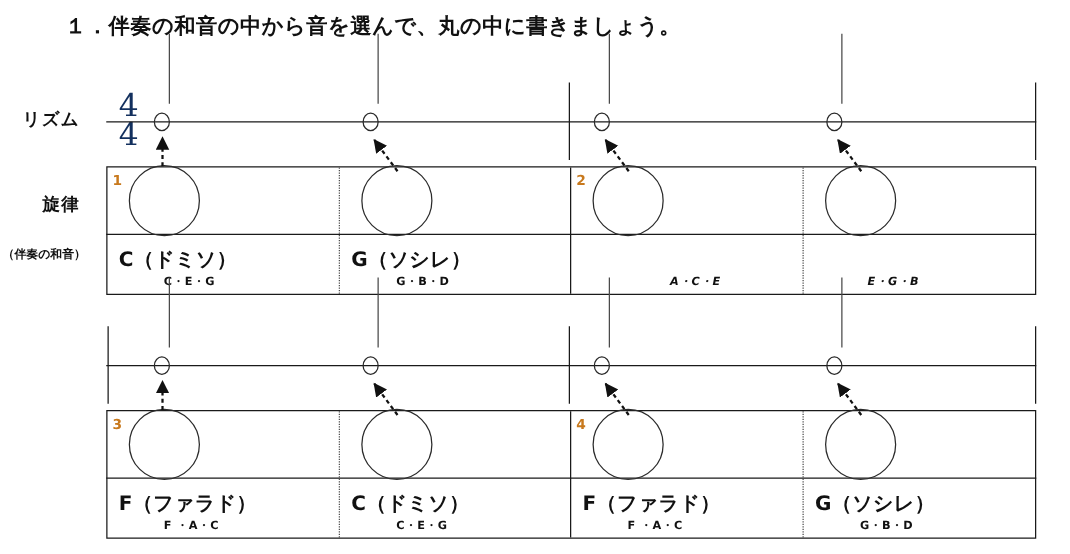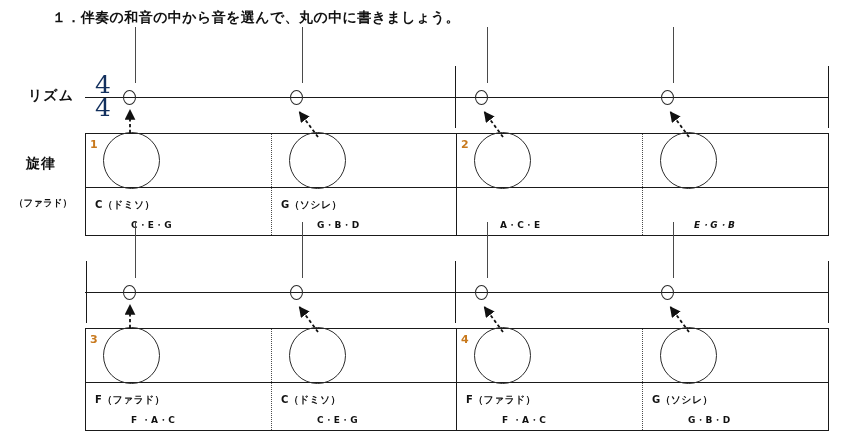--- a/index.html
+++ b/index.html
@@ -20,34 +20,34 @@
     left: 0; top: 0;
     width: 856px;
     height: 443px;
   }
 
   
   .title {
     position: absolute;
     left: 52px;
     top: 9px;
-    font-size: 14px;
+    font-size: 17px;
     font-weight: bold;
     letter-spacing: 0.4px;
     white-space: nowrap;
     color: #111;
   }
 
   
   .side-label {
     position: absolute;
     font-weight: bold;
     color: #111;
     white-space: nowrap;
-    text-align: center;
+    text-align: left;
   }
   .label-rhythm  { font-size: 14px; letter-spacing: 1px; }
   .label-melody  { font-size: 14px; letter-spacing: 1px; }
   .label-chord   { font-size: 9.5px; letter-spacing: 0px; }
 
   
   .staff-line {
     position: absolute;
     height: 0;
     border-top: 1.4px solid #1a1a1a;
@@ -130,21 +130,21 @@
     height: 57px;
     border: 1.7px solid #2b2b2b;
     border-radius: 50%;
     box-sizing: border-box;
     background: transparent;
   }
 
   
   .chord-main {
     position: absolute;
-    font-size: 10px;
+    font-size: 16px;
     font-weight: bold;
     color: #111;
     white-space: nowrap;
     letter-spacing: 0.3px;
   }
   .chord-sub {
     position: absolute;
     font-size: 9px;
     font-weight: bold;
     color: #111;
@@ -163,23 +163,23 @@
 </style>
 </head>
 <body>
 
 <div class="page">
 
   <div class="title">１．伴奏の和音の中から音を選んで、丸の中に書きましょう。</div>
 
   <div class="side-label label-rhythm" style="left:18px; top:87px; width:66px;">リズム</div>
 
-  <div class="side-label label-melody" style="left:8px; top:155px; width:66px;font-family:Liberation Mono, monospace;">旋律</div>
-
-  <div class="side-label label-chord" style="left:2px; top:197px; width:82px;">（ファラド）</div>
+  <div class="side-label label-melody" style="left:34px; top:155px; width:66px;font-family:Liberation Mono, monospace;">旋律</div>
+
+  <div class="side-label label-chord" style="left:2px; top:197px; width:82px;">（伴奏の和音）</div>
 
   <div class="timesig" style="left:92px; top:73px;">
     <span class="num">4</span>
     <span class="num">4</span>
   </div>
 
   <div class="staff-line" style="left:85px; top:97px; width:744px;"></div>
   <div class="barline" style="left:455px; top:66px; height:62px;"></div>
   <div class="barline" style="left:828px; top:66px; height:62px;"></div>
 
@@ -213,21 +213,21 @@
   <div class="answer-circle" style="left:289px; top:132px;"></div>
   <div class="answer-circle" style="left:474px; top:132px;"></div>
   <div class="answer-circle" style="left:660px; top:132px;"></div>
 
   <div class="chord-main" style="left:95px; top:198px;">C（ドミソ）</div>
   <div class="chord-sub" style="left:131px; top:219px;">C・E・G</div>
 
   <div class="chord-main" style="left:281px; top:198px;">G（ソシレ）</div>
   <div class="chord-sub" style="left:317px; top:219px;">G・B・D</div>
 
-  <div class="chord-sub" style="left:500px; top:219px;">A・C・E</div>
+  <div class="chord-sub" style="left:536px; top:219px;font-style:italic;">A・C・E</div>
 
   <div class="chord-sub" style="left:694px; top:219px;font-style:italic;">E・G・B</div>
 
   <div class="staff-line" style="left:85px; top:292px; width:744px;"></div>
   <div class="barline" style="left:86px; top:261px; height:62px;"></div>
   <div class="barline" style="left:455px; top:261px; height:62px;"></div>
   <div class="barline" style="left:828px; top:261px; height:62px;"></div>
 
   <div class="note" style="left:123px; top:285px;">
     <span class="head"></span>

